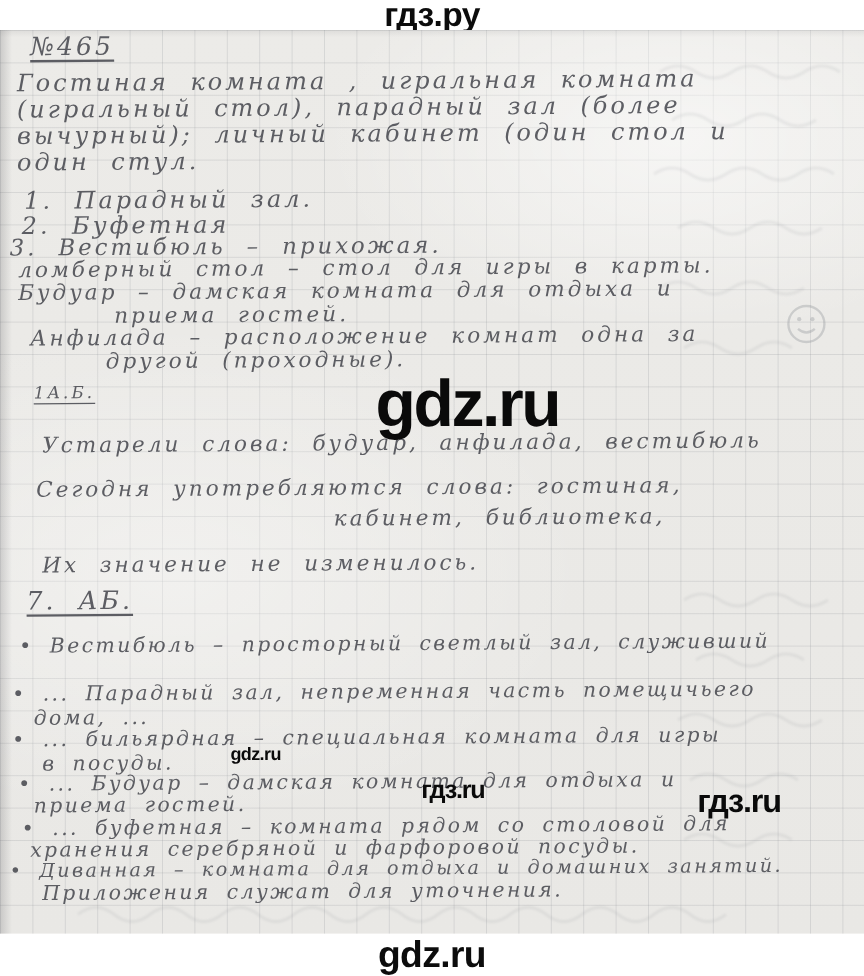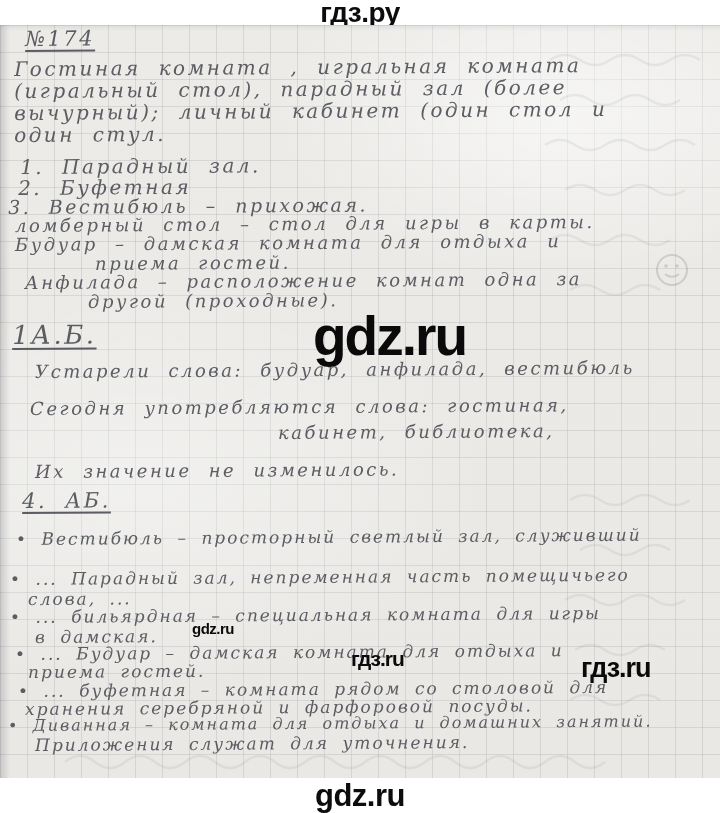--- a/index.html
+++ b/index.html
@@ -85,47 +85,47 @@
     </g>
   </svg>
 
   <svg class="smiley" width="44" height="44" viewBox="0 0 44 44">
     <circle cx="22" cy="20" r="15" fill="none" stroke="#8f9398" stroke-width="2"></circle>
     <circle cx="16" cy="16" r="1.8" fill="#8f9398"></circle>
     <circle cx="27" cy="16" r="1.8" fill="#8f9398"></circle>
     <path d="M15 24 q7 6 14 0" fill="none" stroke="#8f9398" stroke-width="2"></path>
   </svg>
 
-  <div class="hw u" style="left:25px;top:27px;font-size:21px;">№174</div>
+  <div class="hw u" style="left:25px;top:27px;font-size:21px;">№465</div>
   <div class="hw" style="left:14px;top:57px;font-size:20px;">Гостиная комната , игральная комната</div>
   <div class="hw" style="left:14px;top:79px;font-size:20px;">(игральный стол), парадный зал (более</div>
   <div class="hw" style="left:14px;top:101px;font-size:20px;">вычурный); личный кабинет (один стол и</div>
   <div class="hw" style="left:14px;top:123px;font-size:20px;">один стул.</div>
 
   <div class="hw" style="left:20px;top:155px;font-size:20px;">1. Парадный зал.</div>
   <div class="hw" style="left:18px;top:176px;font-size:20px;">2. Буфетная</div>
   <div class="hw" style="left:8px;top:196px;font-size:19px;">3. Вестибюль – прихожая.</div>
   <div class="hw" style="left:15px;top:215px;font-size:18px;">ломберный стол – стол для игры в карты.</div>
   <div class="hw" style="left:15px;top:234px;font-size:18px;">Будуар – дамская комната для отдыха и</div>
   <div class="hw" style="left:95px;top:253px;font-size:18px;">приема гостей.</div>
   <div class="hw" style="left:25px;top:272px;font-size:18px;">Анфилада – расположение комнат одна за</div>
   <div class="hw" style="left:88px;top:291px;font-size:18px;">другой (проходные).</div>
 
-  <div class="hw u" style="left:12px;top:320px;font-size:26px;">1А.Б.</div>
+  <div class="hw u" style="left:28px;top:320px;font-size:14px;">1А.Б.</div>
   <div class="hw" style="left:35px;top:361px;font-size:18px;">Устарели слова: будуар, анфилада, вестибюль</div>
   <div class="hw" style="left:30px;top:398px;font-size:18px;">Сегодня употребляются слова: гостиная,</div>
   <div class="hw" style="left:278px;top:422px;font-size:18px;">кабинет, библиотека,</div>
   <div class="hw" style="left:35px;top:461px;font-size:18px;">Их значение не изменилось.</div>
 
-  <div class="hw u" style="left:22px;top:489px;font-size:21px;">4. АБ.</div>
+  <div class="hw u" style="left:22px;top:489px;font-size:21px;">7. АБ.</div>
   <div class="hw s2" style="left:16px;top:529px;font-size:17px;">• Вестибюль – просторный светлый зал, служивший</div>
   <div class="hw s2" style="left:10px;top:569px;font-size:17px;">• ... Парадный зал, непременная часть помещичьего</div>
-  <div class="hw s2" style="left:28px;top:589px;font-size:17px;">слова, ...</div>
+  <div class="hw s2" style="left:28px;top:589px;font-size:17px;">дома, ...</div>
   <div class="hw s2" style="left:10px;top:607px;font-size:17px;">• ... бильярдная – специальная комната для игры</div>
-  <div class="hw s2" style="left:35px;top:627px;font-size:17px;">в дамская.</div>
+  <div class="hw s2" style="left:35px;top:627px;font-size:17px;">в посуды.</div>
   <div class="hw s2" style="left:15px;top:644px;font-size:17px;">• ... Будуар – дамская комната для отдыха и</div>
   <div class="hw s2" style="left:28px;top:662px;font-size:17px;">приема гостей.</div>
   <div class="hw s2" style="left:18px;top:681px;font-size:17px;">• ... буфетная – комната рядом со столовой для</div>
   <div class="hw s2" style="left:25px;top:699px;font-size:17px;">хранения серебряной и фарфоровой посуды.</div>
   <div class="hw s2" style="left:8px;top:716px;font-size:16px;">• Диванная – комната для отдыха и домашних занятий.</div>
   <div class="hw s2" style="left:35px;top:735px;font-size:17px;">Приложения служат для уточнения.</div>
 
   <div class="wm wm-big">gdz.ru</div>
   <div class="wm wm-small">gdz.ru</div>
   <div class="wm wm-mid1">гдз.ru</div>

